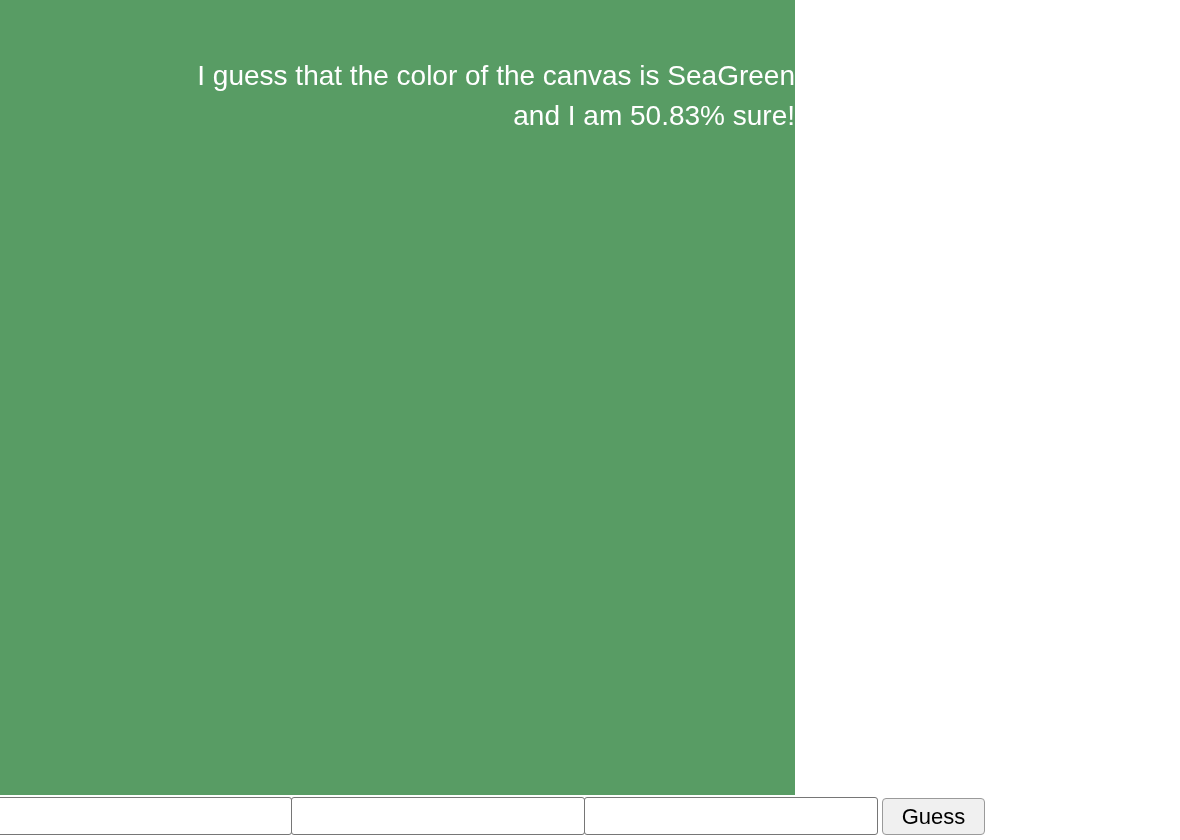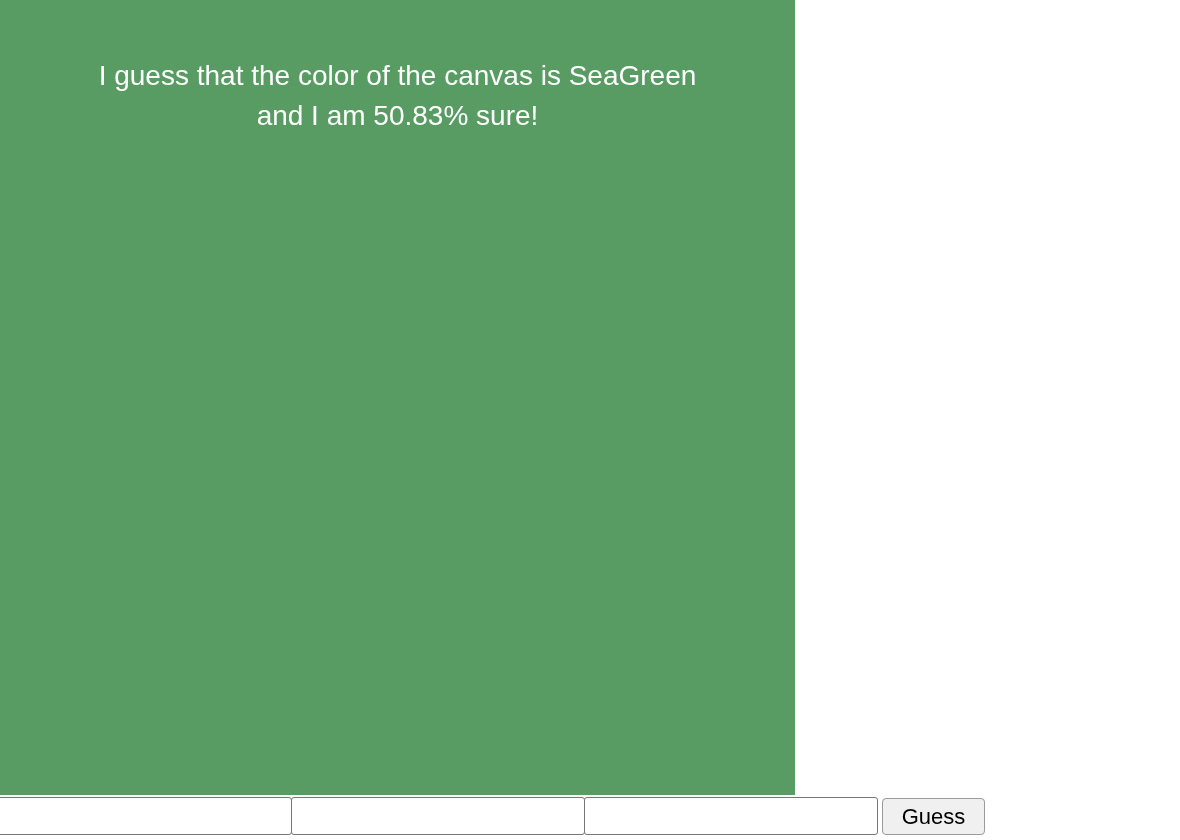--- a/index.html
+++ b/index.html
@@ -28,21 +28,21 @@
     height: 795px;
     background: #589c64;
     overflow: hidden;
   }
 
   #canvas-message {
     position: absolute;
     left: 0;
     top: 56px;
     width: 795px;
-    text-align: center;
+    text-align: right;
     color: #ffffff;
     font-family: "Liberation Sans", sans-serif;
     font-size: 28px;
     line-height: 40px;
     font-weight: 400;
     letter-spacing: 0px;
     white-space: pre-line;
   }
 
   

